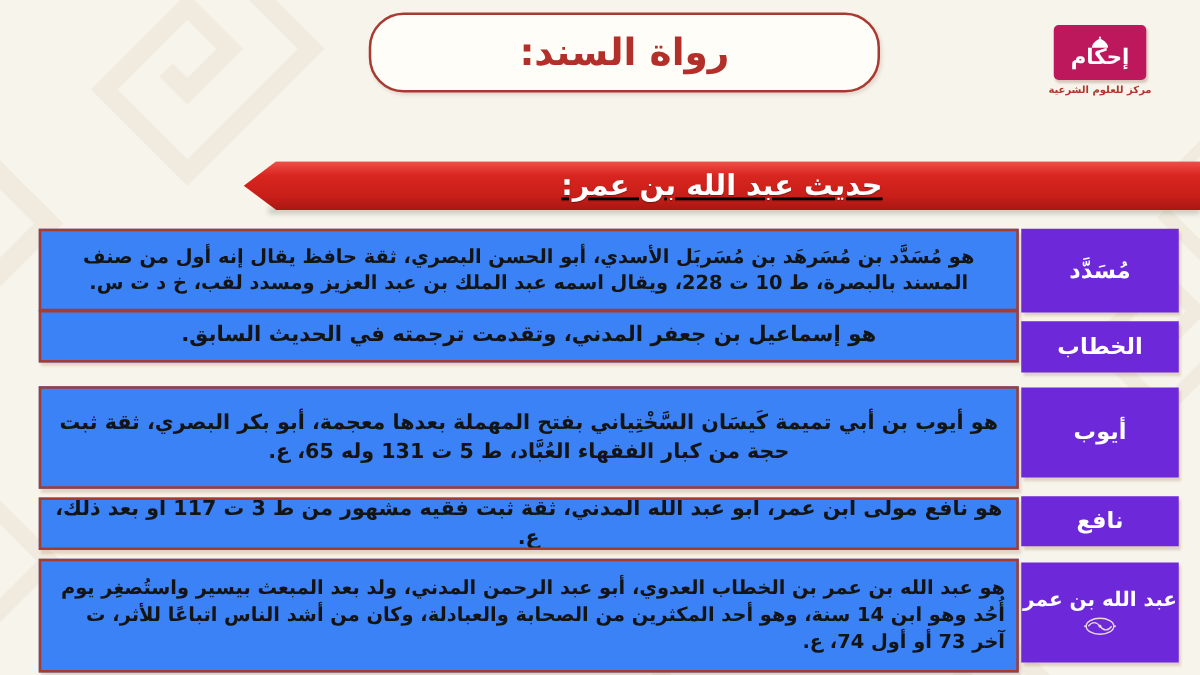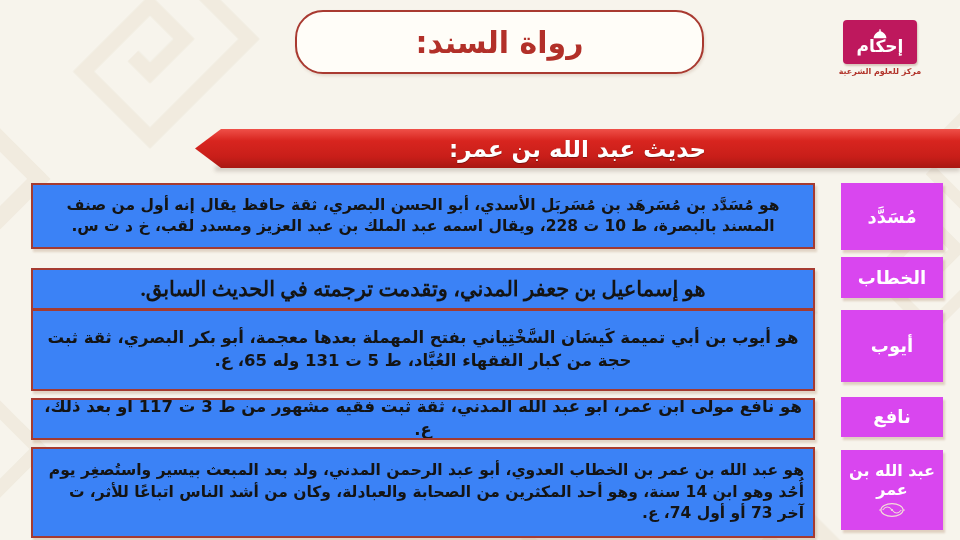--- a/index.html
+++ b/index.html
@@ -26,21 +26,21 @@
     box-shadow:1px 2px 2px rgba(120,60,40,.25);
   }
   .logo-square .dome{display:block;margin-bottom:-2px;}
   .logo-word{color:#fff;font-weight:bold;font-size:17px;line-height:1;}
   .logo-sub{margin-top:3px;color:#b2352c;font-weight:bold;font-size:8px;letter-spacing:.2px;}
   
   .banner{
     position:absolute;left:195px;right:0;top:129px;height:39px;z-index:2;
     background:linear-gradient(180deg,#ef5048 0%,#d8251f 30%,#c81e19 72%,#a81712 100%);
     clip-path:polygon(0 50%,26px 0,100% 0,100% 100%,26px 100%);
-    display:flex;align-items:center;justify-content:center;
+    display:flex;align-items:center;justify-content:center;text-decoration:underline;
   }
   .banner span{
     color:#fff;font-weight:bold;font-size:23px;
     text-shadow:0 1px 1px rgba(0,0,0,.35);
   }
   .banner-shadow{
     position:absolute;left:215px;right:0;top:166px;height:5px;z-index:1;
     background:rgba(110,90,80,.30);filter:blur(2px);
   }
   
@@ -49,31 +49,31 @@
   .desc{
     position:absolute;left:31px;right:145px;box-sizing:border-box;
     background:#3b82f6;border:2px solid #a53b31;
     display:flex;align-items:center;justify-content:center;
     box-shadow:2px 3px 2px rgba(150,100,60,.22);
     color:#141414;font-weight:bold;text-align:center;
     padding:0 9px;overflow:hidden;
   }
   .desc-text{width:100%;line-height:1.38;}
   .label{
-    position:absolute;right:17px;width:102px;box-sizing:border-box;
-    background:#d946ef;color:#fff;font-weight:bold;
+    position:absolute;right:17px;width:126px;box-sizing:border-box;
+    background:#6d28d9;color:#fff;font-weight:bold;
     display:flex;flex-direction:column;align-items:center;justify-content:center;
     box-shadow:2px 3px 2px rgba(150,100,60,.25);text-align:center;
   }
   .label-name{font-size:18px;line-height:1.2;}
   .ornament{margin-top:2px;opacity:.9;}
   
   .r1 .desc{top:183px;height:66px;font-size:15.5px;}
   .r1 .label{top:183px;height:67px;}
-  .r2 .desc{top:268px;height:42px;font-size:21px;font-family:Liberation Serif, serif;}
+  .r2 .desc{top:248px;height:42px;font-size:17px;}
   .r2 .label{top:257px;height:41px;}
   .r3 .desc{top:309px;height:82px;font-size:16.5px;}
   .r3 .label{top:310px;height:72px;}
   .r4 .desc{top:398px;height:42px;font-size:16.5px;}
   .r4 .label{top:397px;height:40px;}
   .r5 .desc{top:447px;height:91px;font-size:15.5px;}
   .r5 .desc .desc-text{text-align:right;}
   .r5 .label{top:450px;height:80px;margin-left:44px;}
   .r5 .label-name{font-size:16px;}
 </style>

